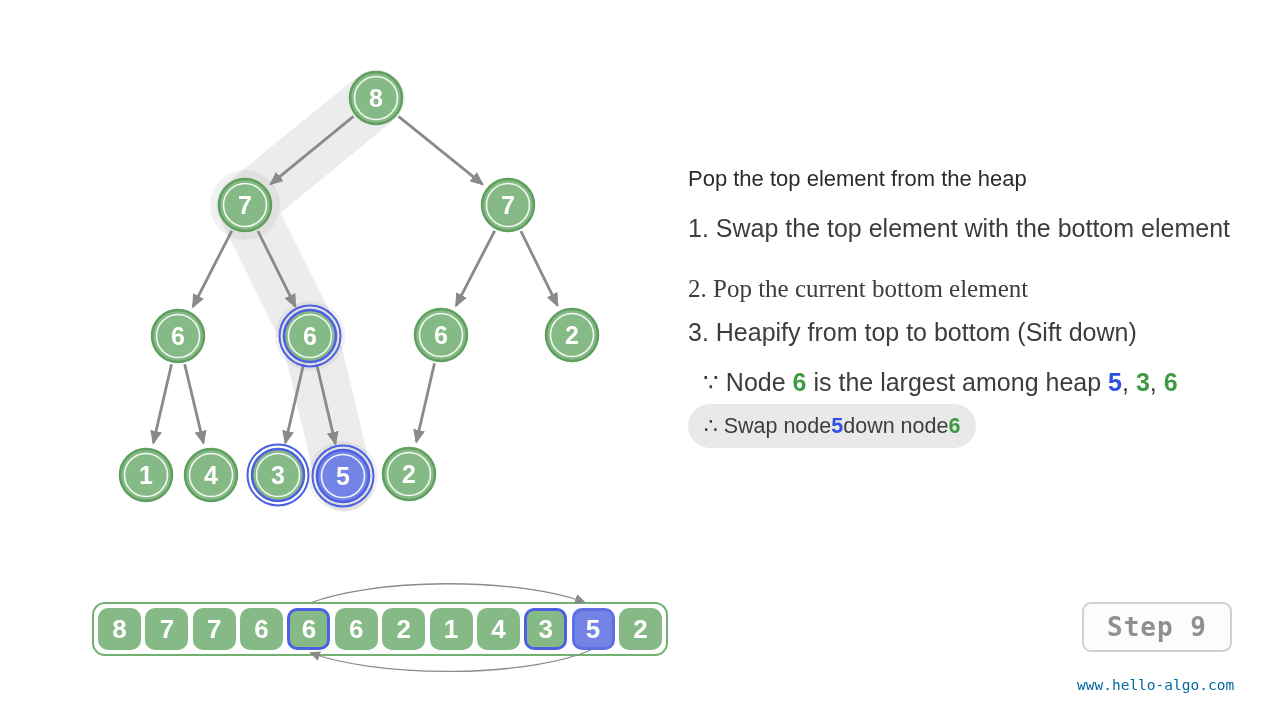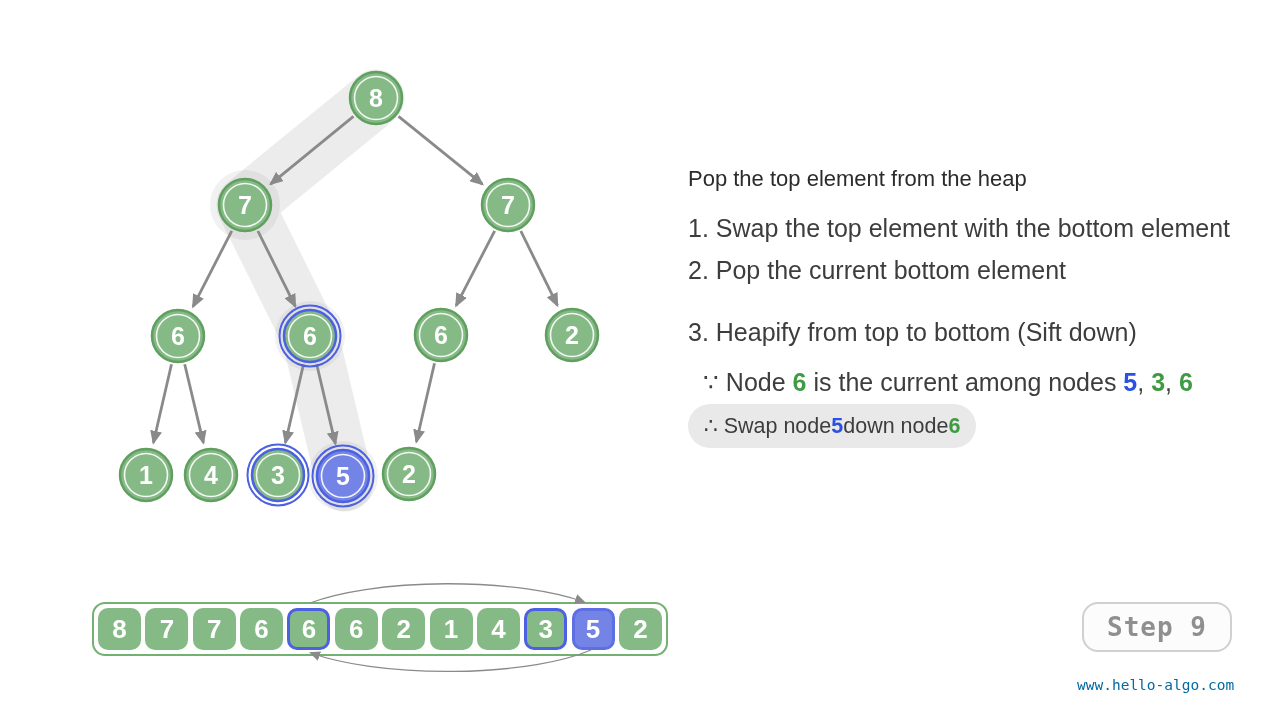--- a/index.html
+++ b/index.html
@@ -6,21 +6,21 @@
   .stage{
     position:relative;width:1280px;height:720px;background:#ffffff;overflow:hidden;
     font-family:"Liberation Sans","DejaVu Sans",sans-serif;
   }
   svg.layer{position:absolute;left:0;top:0;}
   
   .panel{position:absolute;left:688px;top:166px;width:560px;}
   .panel .line{position:absolute;left:0;white-space:nowrap;font-size:25px;color:#3d3d3d;line-height:25px;}
   .panel .title{top:0;font-size:22px;font-weight:normal;color:#2b2b2b;}
   .panel .item1{top:50px;}
-  .panel .item2{top:92px;}
+  .panel .item2{top:110px;font-family:Liberation Serif, serif;}
   .panel .item3{top:154px;}
   .panel .because{top:204px;left:15px;}
   .panel .therefore-box{
     position:absolute;top:238px;left:0;height:44px;border-radius:22px;
     background:#e9e9e9;display:inline-flex;align-items:center;padding:0 16px;
     font-size:21.5px;color:#3d3d3d;white-space:nowrap;
   }
   .n-blue{color:var(--text-blue);font-weight:bold;}
   .n-green{color:var(--text-green);font-weight:bold;}
   
@@ -32,21 +32,21 @@
   .cell{
     flex:none;width:43px;height:42px;box-sizing:border-box;border-radius:10px;
     background:var(--node-green);color:#ffffff;font-weight:bold;font-size:26px;
     display:flex;align-items:center;justify-content:center;
   }
   .cell.ring{border:3px solid var(--hl-blue);}
   .cell.blue{background:var(--node-blue);border:3px solid var(--node-blue-border);}
   
   .step-badge{
     position:absolute;left:1082px;top:602px;width:150px;height:50px;box-sizing:border-box;
-    border:2px solid #d0d0d0;border-radius:16px;background:#fcfcfc;
+    border:2px solid #d0d0d0;border-radius:9px;background:#fcfcfc;
     display:flex;align-items:center;justify-content:center;
     font-family:"DejaVu Sans Mono","Liberation Mono",monospace;
     font-size:26px;font-weight:bold;color:#8f8f8f;letter-spacing:1px;
   }
   .watermark{
     position:absolute;left:1077px;top:677px;
     font-family:"DejaVu Sans Mono","Liberation Mono",monospace;
     font-size:14.5px;color:#0369a1;white-space:nowrap;
   }
 </style>
@@ -139,21 +139,21 @@
         <circle r="21.5" fill="none" stroke="#ffffff" stroke-width="1.6" opacity="0.9"></circle>
         <text text-anchor="middle" dy="0.36em" fill="#ffffff" font-size="25" font-weight="bold" font-family="&quot;Liberation Sans&quot;,&quot;DejaVu Sans&quot;,sans-serif">2</text>
       </g>
     </svg>
 
   <div class="panel">
     <div class="line title">Pop the top element from the heap</div>
     <div class="line item1">1. Swap the top element with the bottom element</div>
     <div class="line item2">2. Pop the current bottom element</div>
     <div class="line item3">3. Heapify from top to bottom (Sift down)</div>
-    <div class="line because"><span>∵ Node </span><span class="n-green">6</span><span> is the current among nodes </span><span class="n-blue">5</span><span>, </span><span class="n-green">3</span><span>, </span><span class="n-green">6</span></div>
+    <div class="line because"><span>∵ Node </span><span class="n-green">6</span><span> is the largest among heap </span><span class="n-blue">5</span><span>, </span><span class="n-green">3</span><span>, </span><span class="n-green">6</span></div>
     <div class="therefore-box">
         <span>∴ Swap node </span>
         <span class="n-blue">5</span>
         <span> down node </span>
         <span class="n-green">6</span>
       </div>
   </div>
 
   <div class="array-box">
       <div class="cell">8</div>

